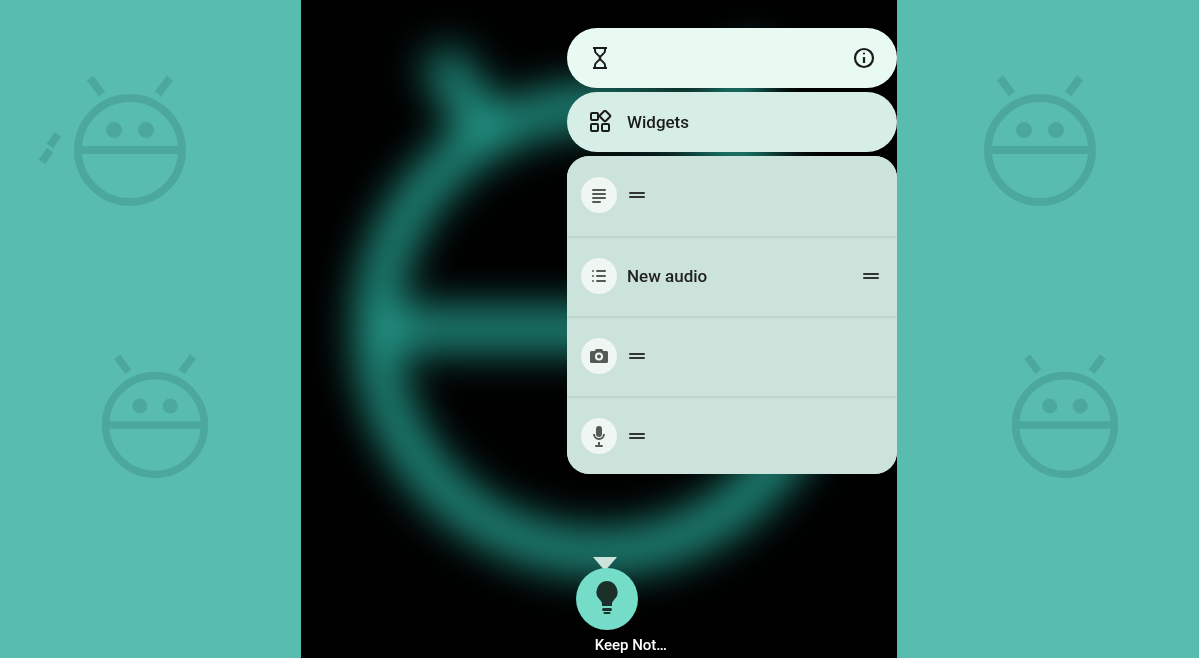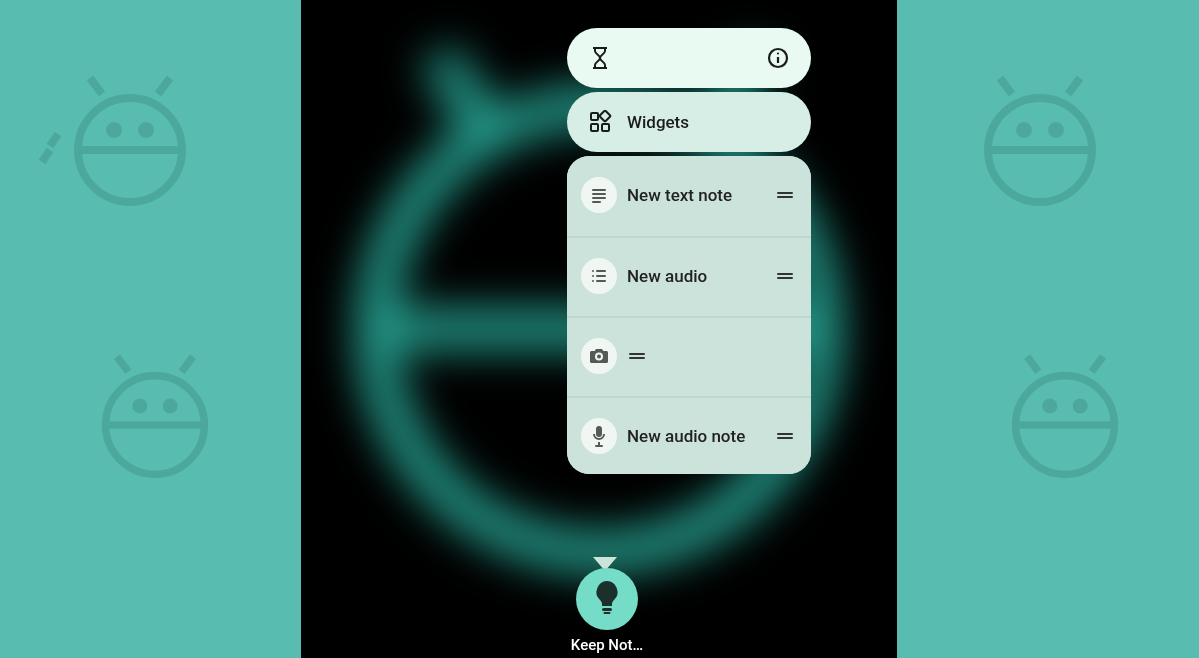--- a/index.html
+++ b/index.html
@@ -23,21 +23,21 @@
   .glow{
     position:absolute;inset:-40px;
     display:flex;align-items:center;justify-content:center;
     filter:blur(22px);
     pointer-events:none;
   }
   .glow svg{width:620px;height:620px}
   
   .stack{
     position:absolute;
-    left:266px;top:28px;width:244px;
+    left:266px;top:28px;width:330px;
     display:flex;flex-direction:column;gap:4px;
   }
   .card{
     background:#e9faf3;
     border-radius:30px;
     display:flex;align-items:center;
     height:60px;
     padding:0 20px 0 20px;
     box-sizing:border-box;
     color:#1a1c1b;
@@ -80,21 +80,21 @@
     pointer-events:none;
   }
   
   .app-icon{
     position:absolute;left:275px;top:568px;
     width:62px;height:62px;border-radius:50%;
     background:#74dcc7;display:flex;align-items:center;justify-content:center;
   }
   .app-label{
     position:absolute;left:246px;top:636px;width:120px;
-    text-align:center;color:#fff;font-size:15px;font-weight:500;
+    text-align:right;color:#fff;font-size:15px;font-weight:500;
     text-shadow:0 1px 2px rgba(0,0,0,.6);
   }
 </style>
 </head>
 <body>
 
 <div class="mascot" style="left:30px;top:50px">
   <svg width="200" height="200" viewBox="0 0 100 100">
       <g stroke="#1f5a52" stroke-width="4" fill="none">
         <circle cx="50" cy="50" r="26"></circle>
@@ -191,21 +191,20 @@
 
       <div class="short">
         <span class="chip">
           <svg width="20" height="20" viewBox="0 0 20 20" fill="none" stroke="#555a57" stroke-width="2" stroke-linecap="round">
               <line x1="4" y1="5" x2="16" y2="5"></line>
               <line x1="4" y1="9" x2="16" y2="9"></line>
               <line x1="4" y1="13" x2="16" y2="13"></line>
               <line x1="4" y1="17" x2="11" y2="17"></line>
             </svg>
         </span>
-        <span class="label">New text note</span>
         <span class="drag">
           <svg width="18" height="12" viewBox="0 0 18 12" stroke="#303433" stroke-width="2" stroke-linecap="round">
               <line x1="2" y1="4" x2="16" y2="4"></line>
               <line x1="2" y1="8" x2="16" y2="8"></line>
             </svg>
         </span>
       </div>
 
       <div class="short">
         <span class="chip">
@@ -242,21 +241,20 @@
       </div>
 
       <div class="short">
         <span class="chip">
           <svg width="20" height="22" viewBox="0 0 20 22" fill="#555a57">
               <rect x="7" y="1" width="6" height="11" rx="3"></rect>
               <path d="M4 9a6 6 0 0012 0h-2a4 4 0 01-8 0H4zM9 17h2v3H9z"></path>
               <rect x="6" y="20" width="8" height="2" rx="1"></rect>
             </svg>
         </span>
-        <span class="label">New audio note</span>
         <span class="drag">
           <svg width="18" height="12" viewBox="0 0 18 12" stroke="#303433" stroke-width="2" stroke-linecap="round">
               <line x1="2" y1="4" x2="16" y2="4"></line>
               <line x1="2" y1="8" x2="16" y2="8"></line>
             </svg>
         </span>
       </div>
 
     </div>
   </div>

